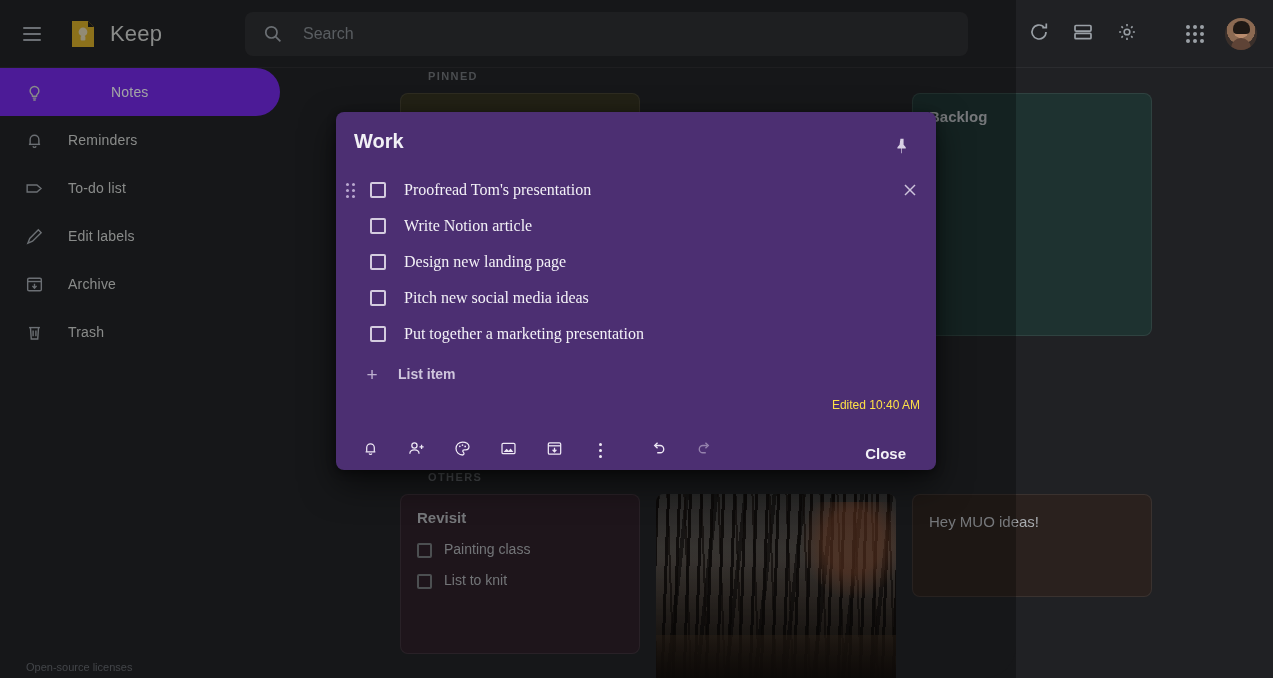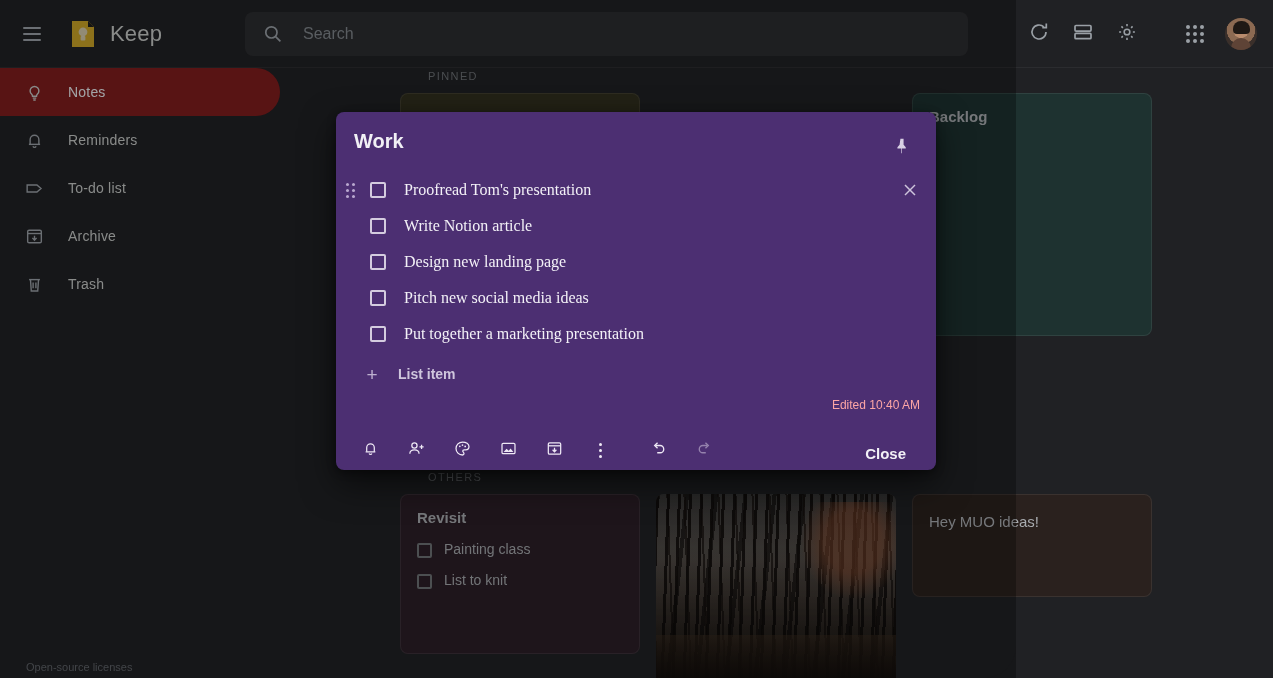--- a/index.html
+++ b/index.html
@@ -61,31 +61,31 @@
   }
 
   
   .sidebar { position: absolute; left: 0; top: 68px; width: 280px; height: 610px; background: #202124; }
   .nav-item {
     height: 48px; display: flex; align-items: center; gap: 0;
     border-radius: 0 25px 25px 0; cursor: pointer; color: #c4c7c5;
   }
   .nav-item .ni-icon { width: 68px; display: flex; align-items: center; justify-content: center; }
   .nav-item .ni-label { font-size: 14px; letter-spacing: .2px; }
-  .nav-item.active { background: #7f1d1d; color: #e8eaed; }
+  .nav-item.active { background: #6d28d9; color: #e8eaed; gap: 43px; }
   .nav-item.active .ni-label { color: #e8eaed; }
   .licenses {
     position: absolute; left: 26px; bottom: 5px; font-size: 11px; color: #5f6368;
     cursor: pointer;
   }
 
   
   .content { position: absolute; left: 280px; top: 68px; width: 993px; height: 610px; }
   .section-label {
-    position: absolute; font-size: 11px; font-weight: normal; letter-spacing: 1.4px;
+    position: absolute; font-size: 11px; font-weight: bold; letter-spacing: 1.4px;
     color: #6b6f73;
     padding-left: 28px;
   }
   .note {
     position: absolute; border-radius: 8px; border: 1px solid rgba(255,255,255,.08);
     cursor: pointer; overflow: hidden;
   }
   .note-title { font-size: 15px; font-weight: bold; color: #a8abaf; padding: 14px 16px 6px; }
   .note-list { padding: 2px 16px 14px; }
   .note-list-row { display: flex; align-items: flex-start; gap: 12px; padding: 4px 0; }
@@ -136,21 +136,21 @@
   .mcb {
     width: 16px; height: 16px; border: 2px solid #d4ccdf; border-radius: 2px;
     flex: 0 0 16px; margin-left: 6px; cursor: pointer;
   }
   .mtext { font-size: 16px; color: #f3f1f7; margin-left: 18px; flex: 1; }
   .mclose-x { width: 24px; height: 24px; cursor: pointer; display: flex; align-items: center; justify-content: center; }
   .addrow { display: flex; align-items: center; min-height: 36px; margin-top: 4px; cursor: pointer; }
   .addplus { width: 28px; margin-left: 22px; display: flex; align-items: center; justify-content: center; color: #bdb0cf; font-size: 19px; line-height: 1; }
   .addlabel { font-size: 14px; font-weight: bold; color: #cfc6dd; margin-left: 12px; }
 
-  .edited { position: absolute; right: 16px; top: 286px; font-size: 12px; color: #fca5a5; }
+  .edited { position: absolute; right: 16px; top: 286px; font-size: 12px; color: #fde047; }
   .modal-footer { position: absolute; left: 0; bottom: 0; width: 100%; height: 54px; display: flex; align-items: flex-end; }
   .fbtn { width: 40px; height: 40px; border-radius: 50%; display: flex; align-items: center; justify-content: center; cursor: pointer; margin-left: 6px; }
   .fbtn:first-child { margin-left: 14px; }
   .fbtn.disabled { opacity: .45; cursor: default; }
   .vdots { display: flex; flex-direction: column; gap: 3px; align-items: center; }
   .vdots i { width: 3px; height: 3px; background: #efeaf5; border-radius: 50%; display: block; }
   .close-btn {
     margin-left: auto; margin-right: 16px; font-size: 15px; font-weight: bold;
     color: #f3f1f7; padding: 8px 14px; border-radius: 4px; cursor: pointer;
   }
@@ -250,20 +250,28 @@
       </span>
       <span class="ni-label">Reminders</span>
     </div>
     <div class="nav-item">
       <span class="ni-icon">
         <svg width="21" height="21" viewBox="0 0 24 24" fill="none" stroke="#9aa0a6" stroke-width="1.6">
           <path d="M3.6 8h11.2l4.6 4-4.6 4H3.6z"></path>
         </svg>
       </span>
       <span class="ni-label">To-do list</span>
+    </div>
+    <div class="nav-item">
+      <span class="ni-icon">
+        <svg width="21" height="21" viewBox="0 0 24 24" fill="none" stroke="#9aa0a6" stroke-width="1.6">
+          <path d="M4.4 19.6l2.2-5.4L16.4 4.4l3.2 3.2-9.8 9.8z"></path>
+        </svg>
+      </span>
+      <span class="ni-label">Edit labels</span>
     </div>
     <div class="nav-item">
       <span class="ni-icon">
         <svg width="21" height="21" viewBox="0 0 24 24" fill="none" stroke="#9aa0a6" stroke-width="1.6">
           <rect x="4.2" y="4.8" width="15.6" height="14.4" rx="1.6"></rect>
             <path d="M4.2 8.6h15.6"></path>
           <path d="M12 11v5M9.6 13.6L12 16.2l2.4-2.6"></path>
         </svg>
       </span>
       <span class="ni-label">Archive</span>

